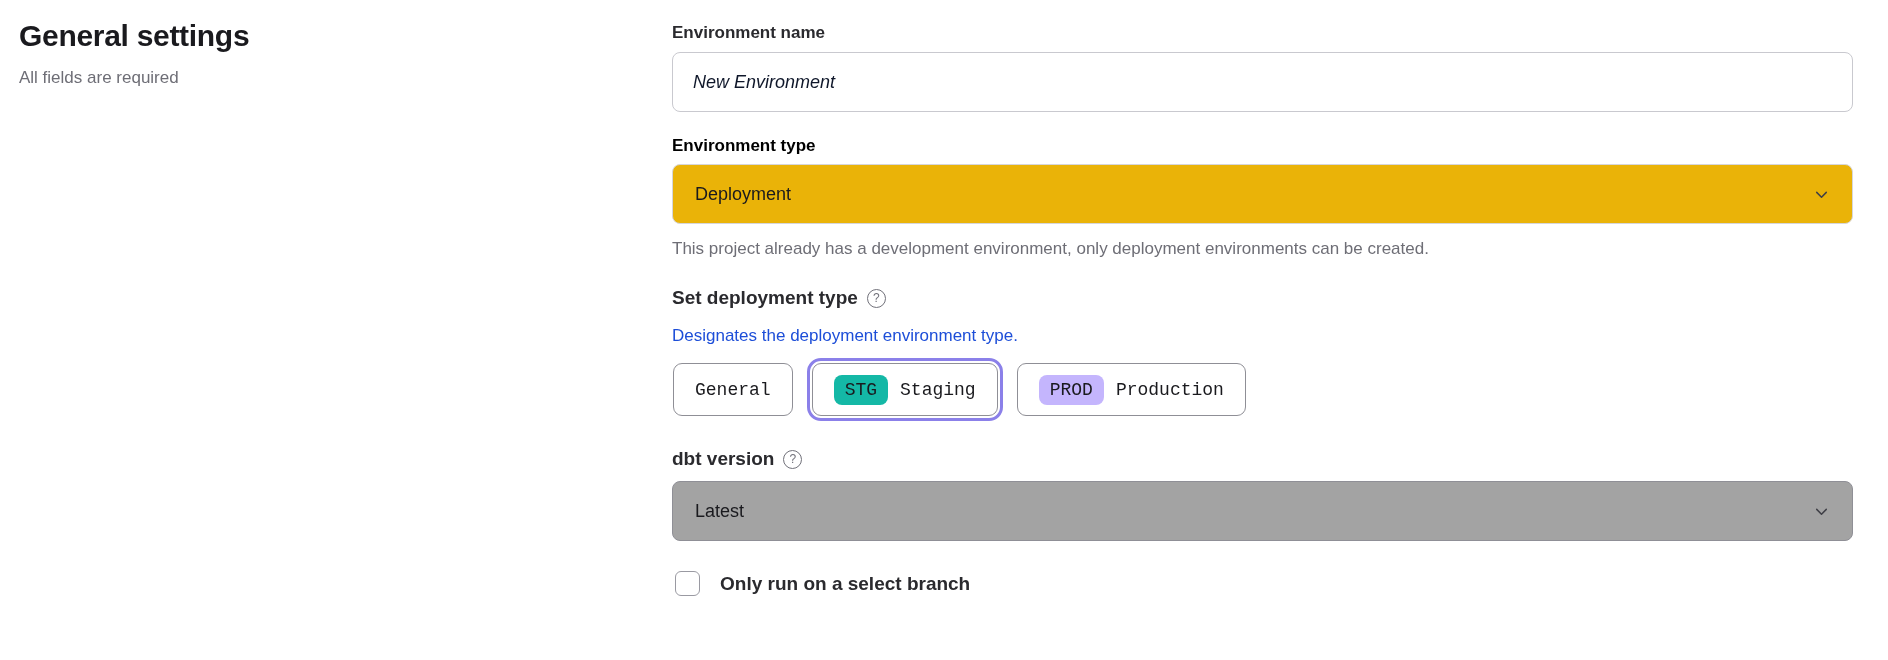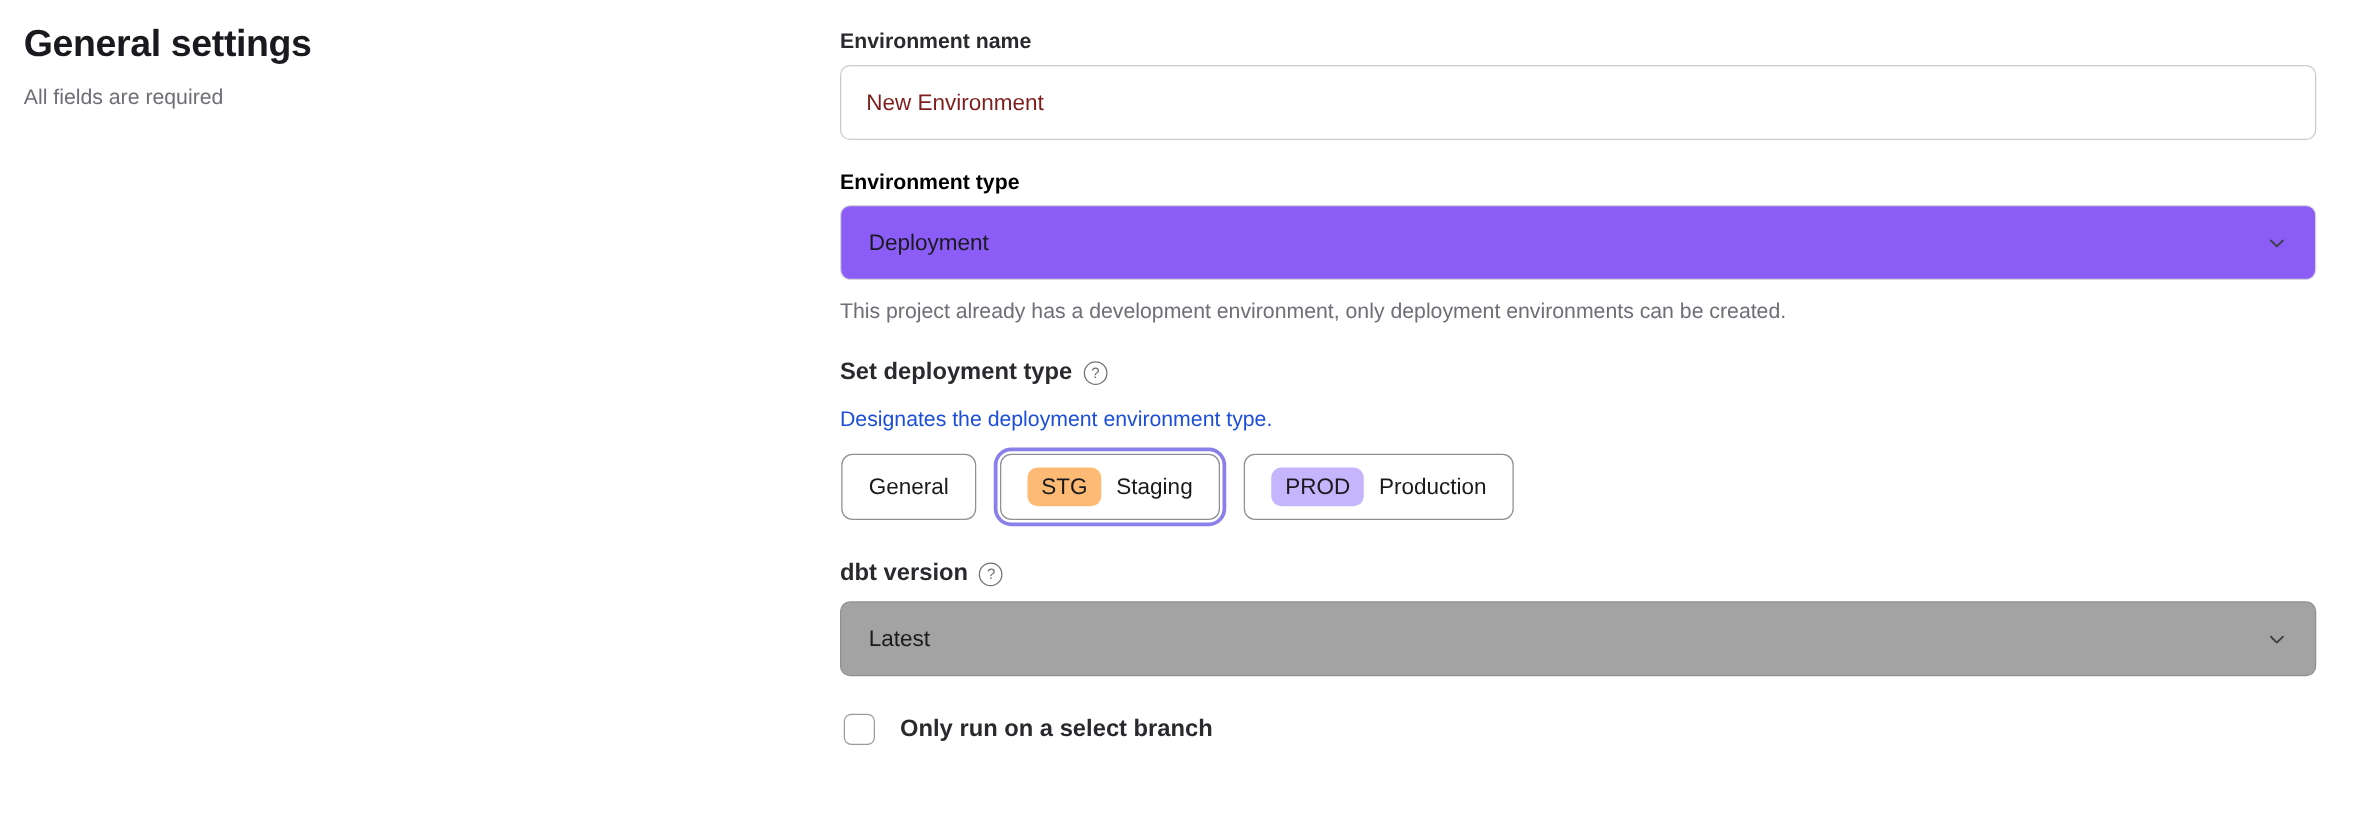--- a/index.html
+++ b/index.html
@@ -44,40 +44,41 @@
   .field-label.muted { color: #000000; margin-top: 23px; margin-bottom: 8px; }
 
   .text-input {
     width: 100%;
     height: 60px;
     border: 1px solid #c9c9cf;
     border-radius: 8px;
     background: #ffffff;
     font-family: "Liberation Sans", sans-serif;
     font-size: 18px;
-    color: #7f1d1d;
+    color: #0f172a;
     padding: 0 20px;
     outline: none;
+    font-style: italic;
   }
 
   .select {
     width: 100%;
     height: 60px;
     border-radius: 8px;
     border: 1px solid #c9c9cf;
     background: #a3a3a3;
     display: flex;
     align-items: center;
     justify-content: space-between;
     padding: 0 22px;
     font-size: 18px;
     color: #1a1a1e;
     cursor: pointer;
   }
-  .select.disabled { background: #8b5cf6; border-color: #d6d6da; cursor: default; }
+  .select.disabled { background: #eab308; border-color: #d6d6da; cursor: default; }
   .select.enabled { border-color: #8f8f96; margin-top: 11px; }
   .chevron { width: 17px; height: 17px; flex: 0 0 auto; }
 
   .helper {
     font-size: 17px;
     color: #6e6e76;
     line-height: 21px;
     margin: 14px 0 0 0;
   }
 
@@ -118,21 +119,21 @@
     gap: 14px;
     margin-top: 13px;
     padding-left: 1px;
   }
   .option-btn {
     height: 53px;
     background: #ffffff;
     border: 1px solid #8f8f96;
     border-radius: 9px;
     padding: 0 21px;
-    font-family: Liberation Sans, sans-serif;
+    font-family: Liberation Mono, monospace;
     font-size: 18px;
     font-weight: 500;
     color: #1a1a1e;
     display: flex;
     align-items: center;
     gap: 12px;
     cursor: pointer;
   }
   .option-btn.selected {
     outline: 3px solid #8b80e9;
@@ -140,21 +141,21 @@
     margin: 0 5px;
   }
   .badge {
     display: inline-block;
     padding: 5px 11px;
     border-radius: 8px;
     font-size: 18px;
     font-weight: 500;
     color: #1a1a1e;
   }
-  .badge-stg { background: #fdba74; }
+  .badge-stg { background: #14b8a6; }
   .badge-prod { background: #c4b5fd; }
 
   .checkbox-row {
     display: flex;
     align-items: center;
     gap: 20px;
     margin-top: 30px;
     padding-left: 3px;
   }
   .checkbox {

